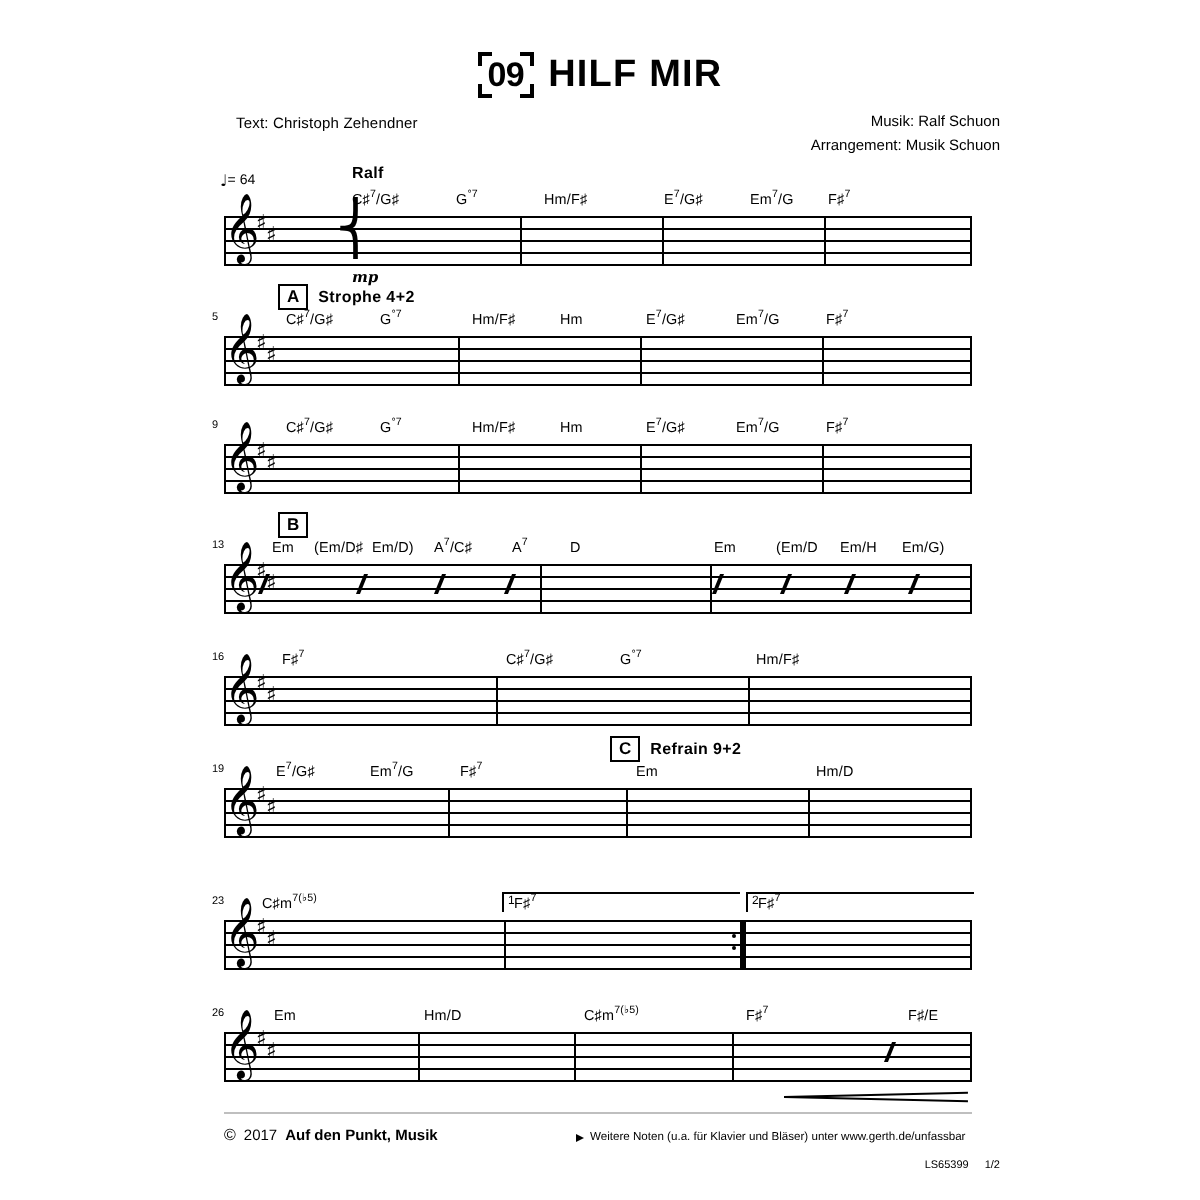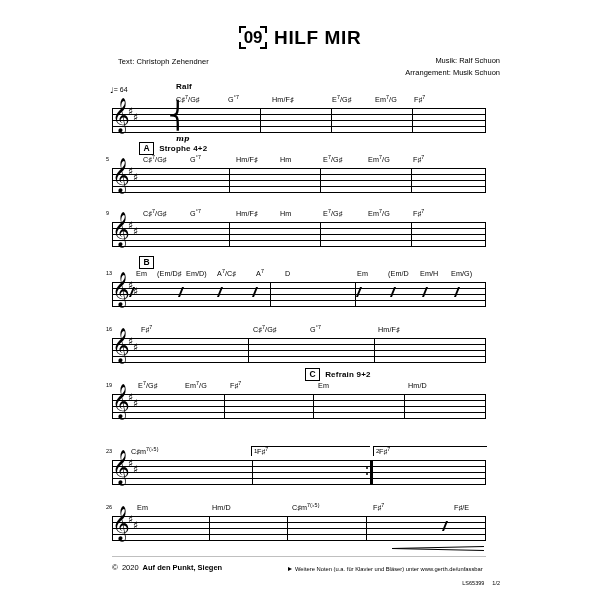--- a/index.html
+++ b/index.html
@@ -553,22 +553,22 @@
           <div class="h1"></div>
           <div class="h2"></div>
         </div>
       </div>
     </div>
 
   <div class="footer-rule"></div>
 
   <div class="copyright">
     <span class="c-sym">©</span>
-    <span class="c-year">2020</span>
-    <span class="c-text">Auf den Punkt, Siegen</span>
+    <span class="c-year">2017</span>
+    <span class="c-text">Auf den Punkt, Musik</span>
   </div>
 
   <div class="promo">
     <span class="tri"></span>
     <span>Weitere Noten (u.a. für Klavier und Bläser) unter www.gerth.de/unfassbar</span>
   </div>
 
   <div class="catalog">
     <span>LS65399</span>
     <span>1/2</span>

